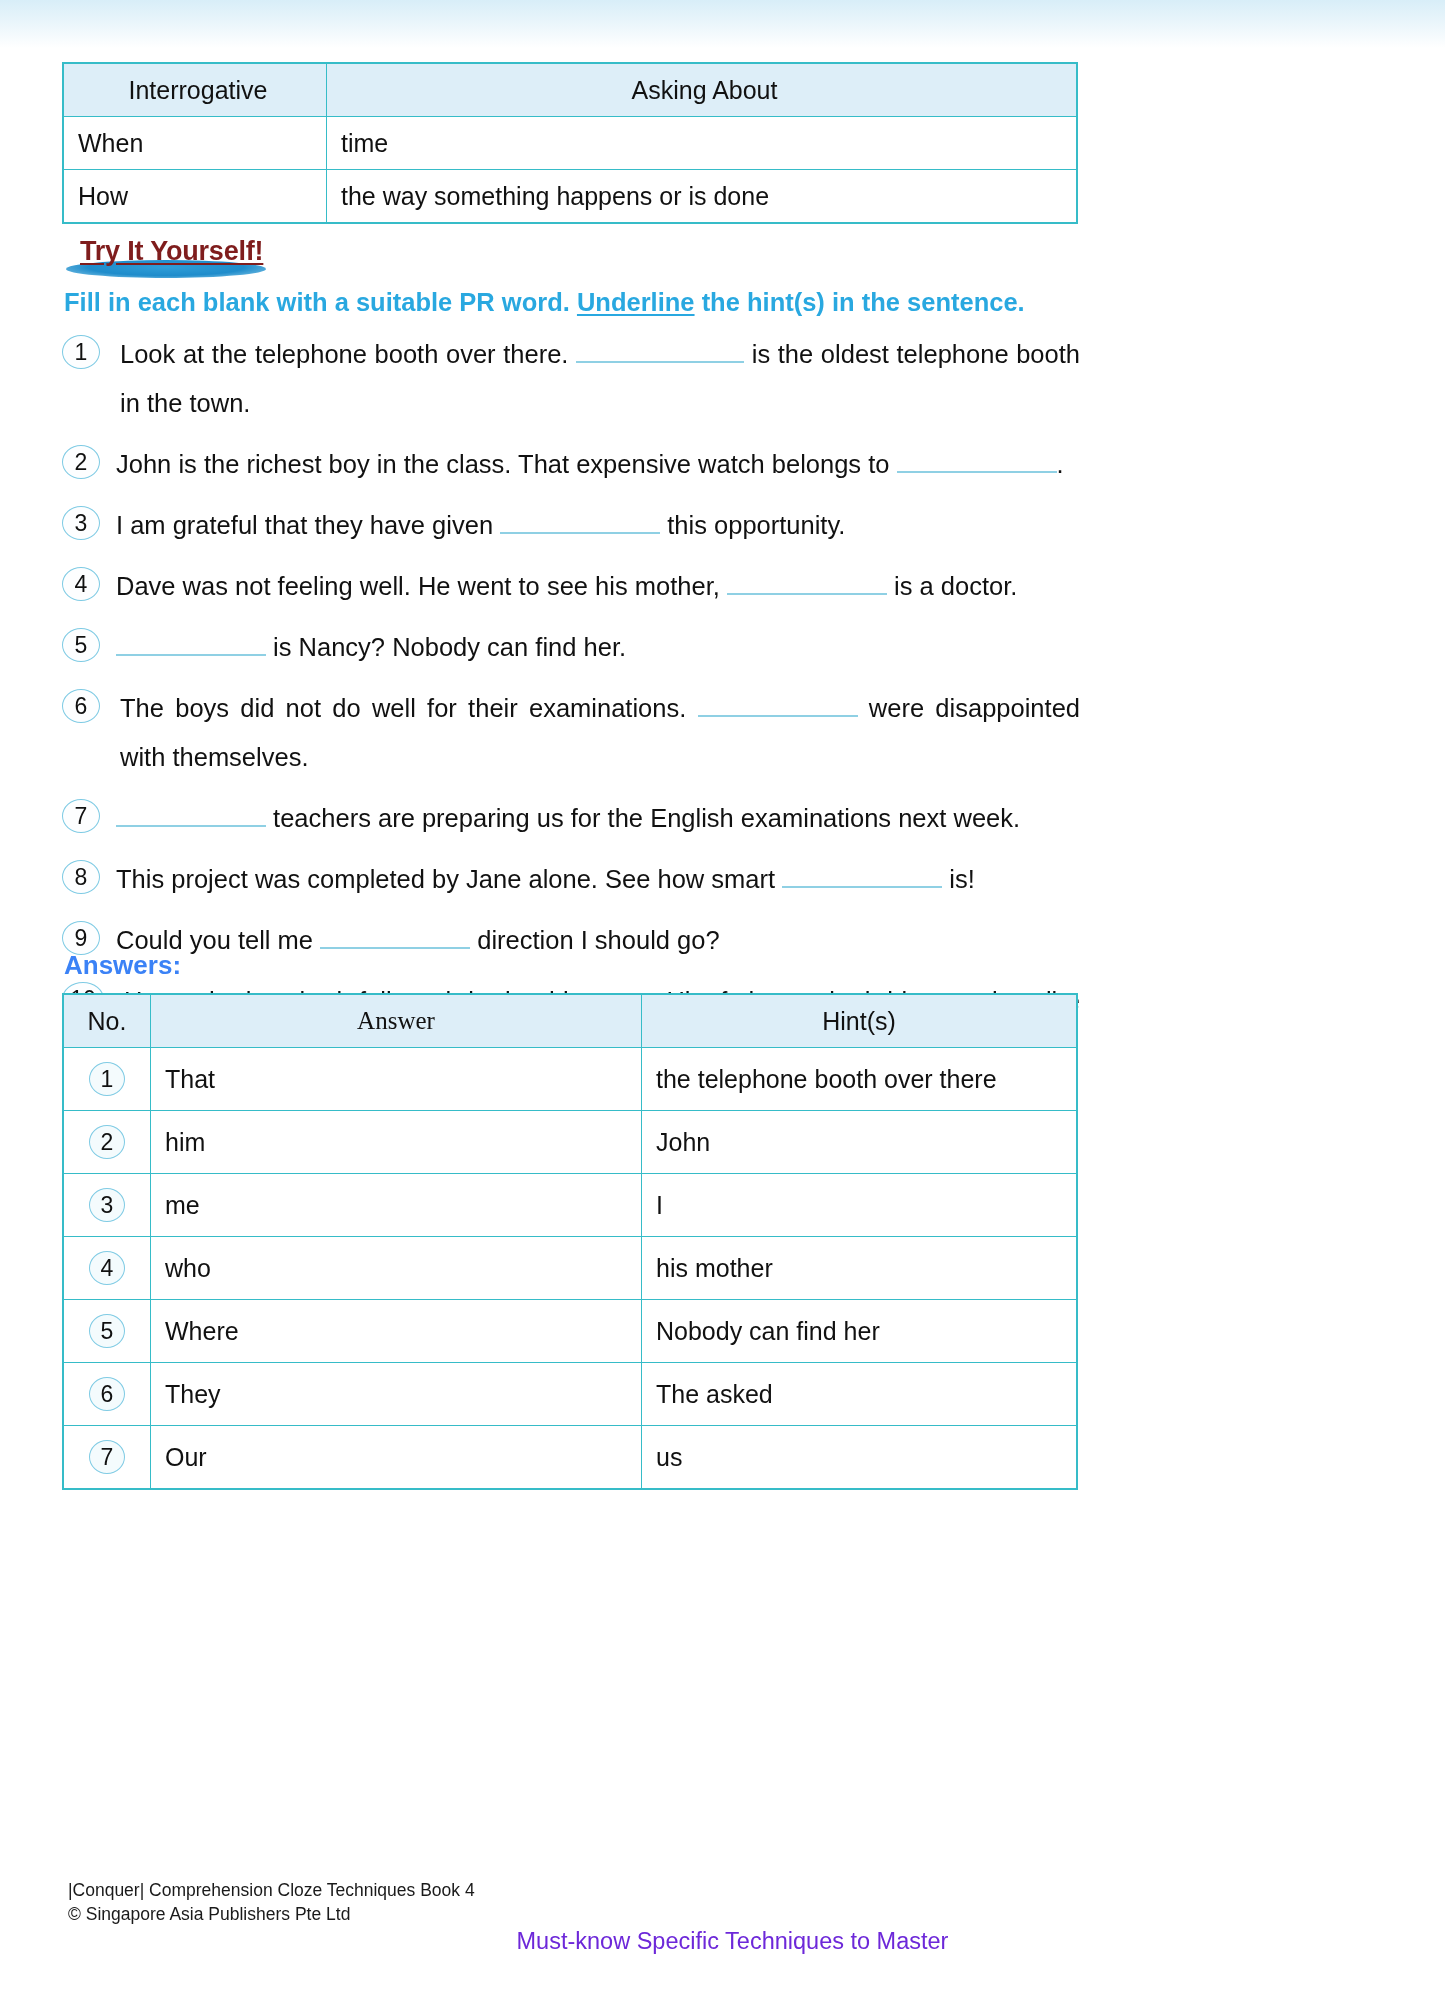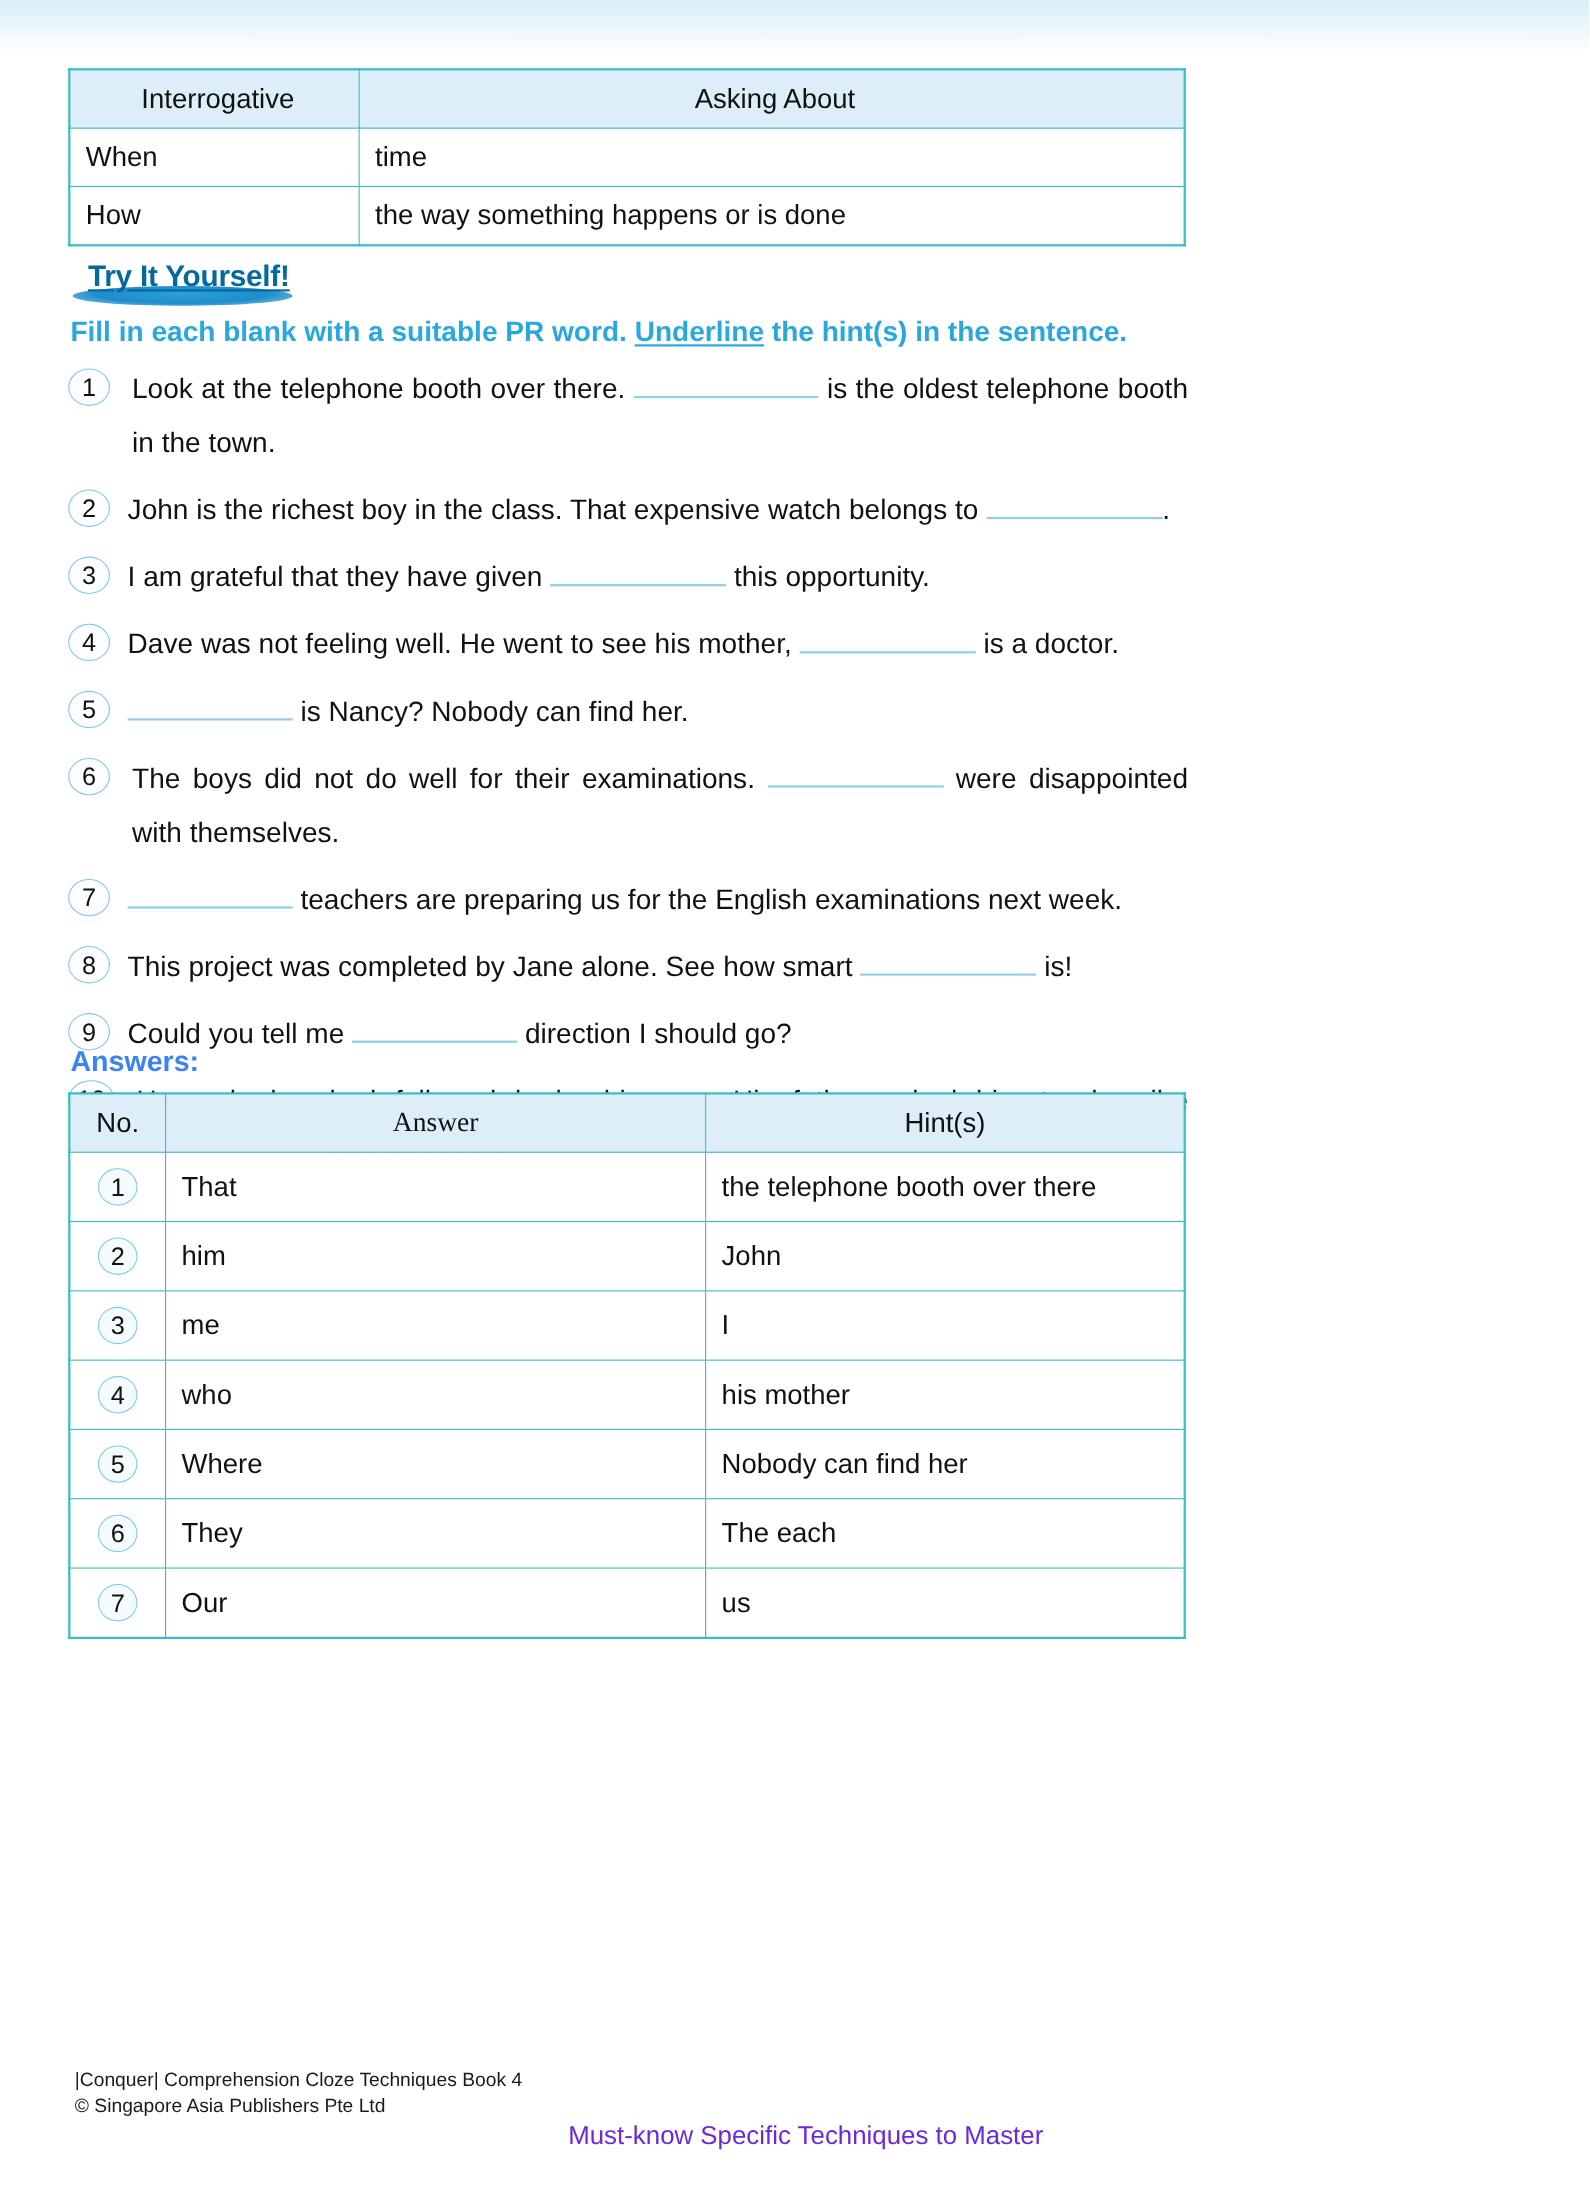--- a/index.html
+++ b/index.html
@@ -78,21 +78,21 @@
     border-radius: 50%;
     background: radial-gradient(ellipse at 50% 40%, #2f9ed8 0%, #1f8ccb 55%, #9ed6ef 100%);
     filter: blur(0.4px);
   }
   .tiy-text {
     position: absolute;
     left: 14px;
     top: 0px;
     font-size: 27px;
     font-weight: bold;
-    color: #0369a1;
+    color: #7f1d1d;
     text-decoration: underline;
     text-underline-offset: 3px;
     letter-spacing: -0.2px;
     white-space: nowrap;
   }
 
   
   .instruction {
     position: absolute;
     left: 64px;
@@ -362,21 +362,21 @@
         <td>his mother</td>
       </tr>
       <tr>
         <td class="cell-no"><span class="circ">5</span></td>
         <td>Where</td>
         <td>Nobody can find her</td>
       </tr>
       <tr>
         <td class="cell-no"><span class="circ">6</span></td>
         <td>They</td>
-        <td>The each</td>
+        <td>The asked</td>
       </tr>
       <tr>
         <td class="cell-no"><span class="circ">7</span></td>
         <td>Our</td>
         <td>us</td>
       </tr>
     </tbody>
   </table>
 
   <div class="footer">

